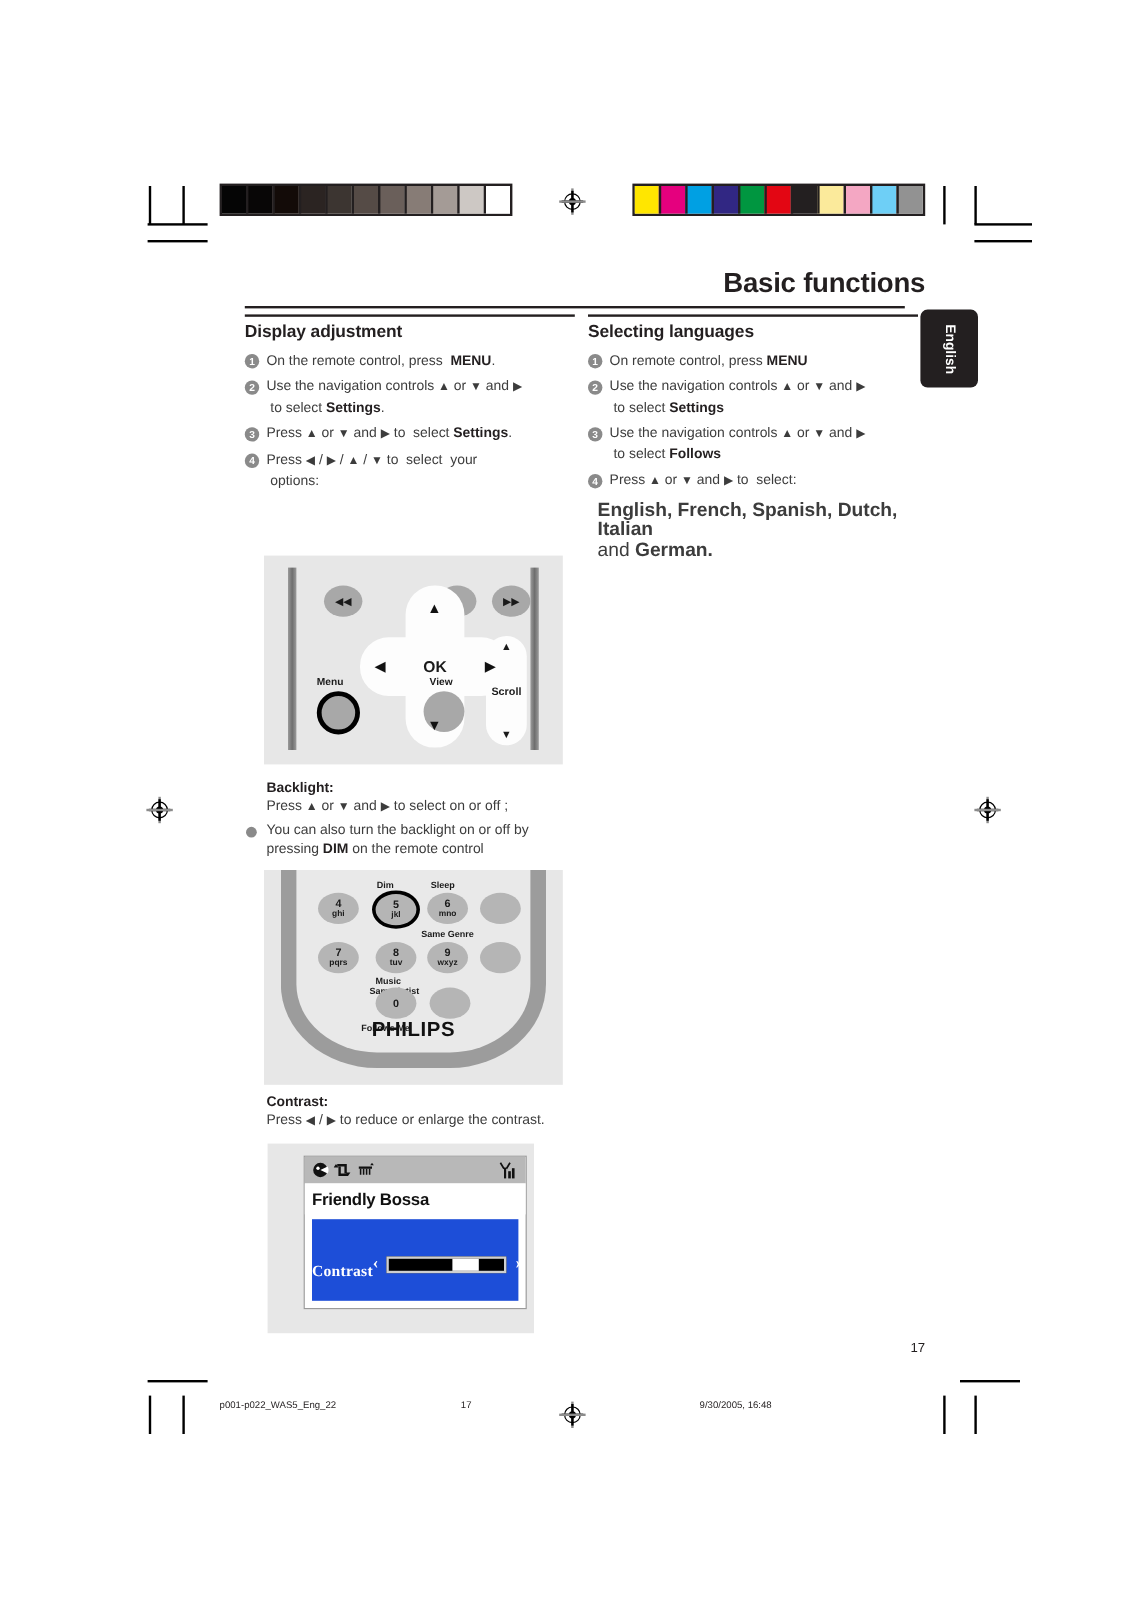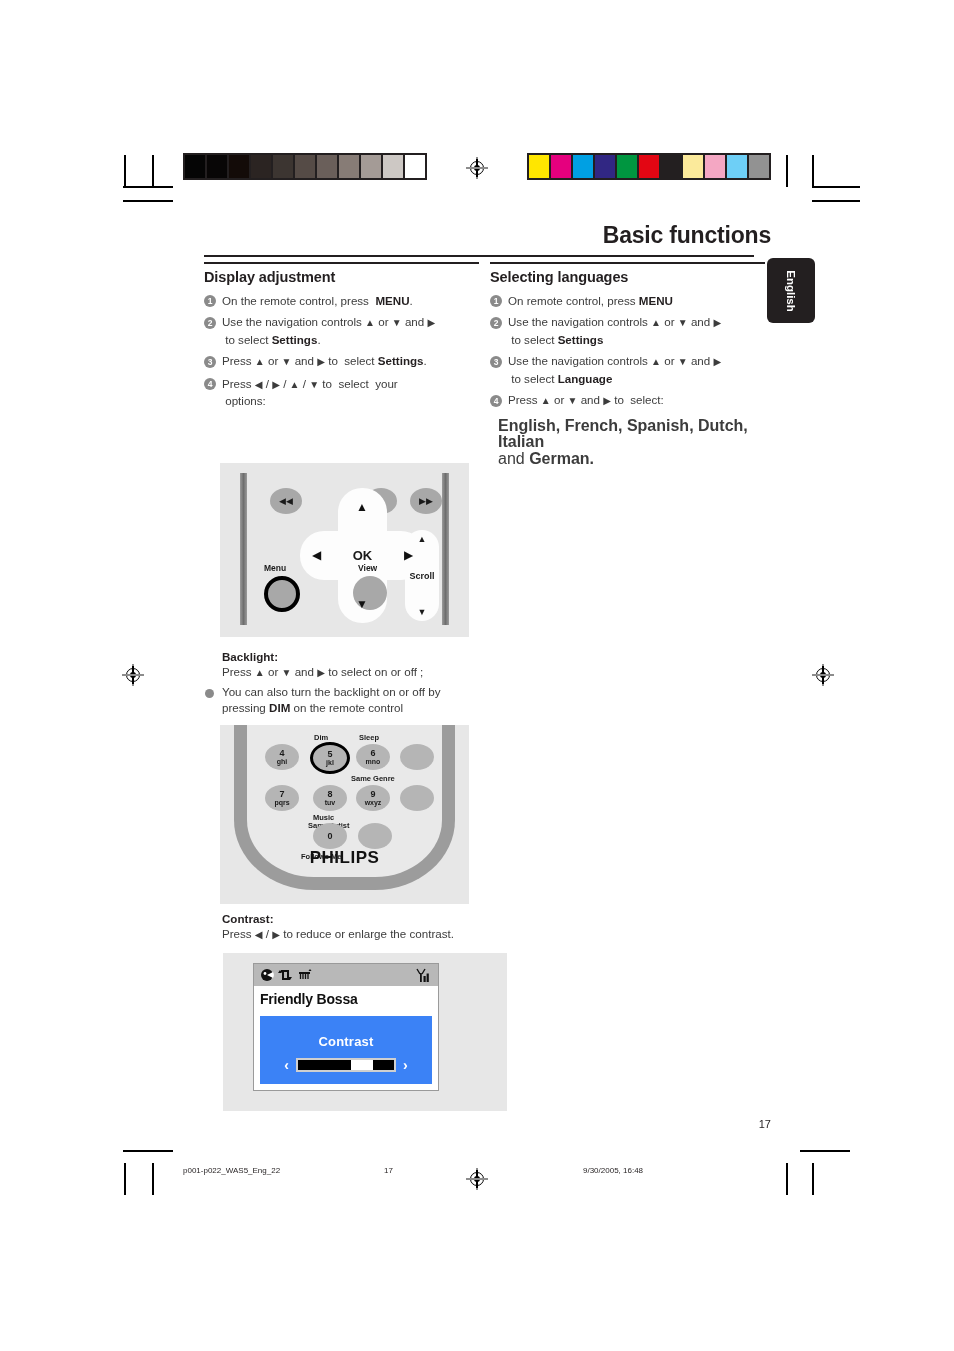--- a/index.html
+++ b/index.html
@@ -243,40 +243,40 @@
   .key .a { font-size: 7px; font-weight: bold; }
   .key.ringed { border: 3.5px solid #000; box-sizing: content-box; width: 34px; height: 26px; }
   .kb-lbl { position: absolute; font-size: 7.5px; font-weight: bold; color: #1a1a1a; white-space: nowrap; }
   .philips {
     position: absolute; left: 0; right: 0; top: 123px;
     text-align: center; font-size: 17px; font-weight: bold;
     letter-spacing: 0.5px; color: #111;
   }
 
   
-  .fig3 { left: 223px; top: 953px; width: 284px; height: 158px; }
+  .fig3 { left: 223px; top: 953px; width: 222px; height: 158px; }
   .lcd {
     position: absolute; left: 30px; top: 10px; width: 186px; height: 128px;
     background: #fff; border: 1px solid #9a9a9a; box-sizing: border-box;
   }
   .lcd-status {
     height: 22px; background: #b8b8b8;
     display: flex; align-items: center; padding: 0 6px;
     position: relative;
   }
   .lcd-title {
     height: 26px; background: #fff;
     font-size: 14px; font-weight: bold; color: #111;
     padding-left: 6px; display: flex; align-items: center;
     letter-spacing: -0.2px;
   }
   .lcd-main {
     position: absolute; left: 6px; right: 6px; top: 52px; bottom: 6px;
-    background: #3b82f6; color: #fff;
-    display: flex; flex-direction: column; align-items: center;
+    background: #1d4ed8; color: #fff;
+    display: flex; flex-direction: row; align-items: center; font-family: Liberation Serif, serif;
   }
   .lcd-main .ct-label {
     font-size: 13px; font-weight: bold; margin-top: 18px; letter-spacing: 0.2px;
   }
   .ct-row { display: flex; align-items: center; gap: 7px; margin-top: 8px; }
   .ct-row .chev { font-size: 14px; font-weight: bold; }
   .ct-track {
     width: 100px; height: 14px; border: 2px solid #cfcfcf; background: #000;
     box-sizing: border-box; position: relative;
   }
@@ -412,21 +412,21 @@
   <div class="sub-head">Contrast:</div>
   <div class="sub-line" id="contrastLine">Press <span class="arrow">◀</span> / <span class="arrow">▶</span> to reduce or enlarge the contrast.</div>
 </div>
 
 <div class="col col-right">
   <div class="sec-rule"></div>
   <h2 class="sec-head">Selecting languages</h2>
   <ol class="steps" id="rightSteps">
       <li><span class="num">1</span><span>On remote control, press <b>MENU</b></span></li>
       <li><span class="num">2</span><span>Use the navigation controls <span class="arrow">▲</span> or <span class="arrow">▼</span> and <span class="arrow">▶</span><br>&nbsp;to select <b>Settings</b></span></li>
-      <li><span class="num">3</span><span>Use the navigation controls <span class="arrow">▲</span> or <span class="arrow">▼</span> and <span class="arrow">▶</span><br>&nbsp;to select <b>Language</b></span></li>
+      <li><span class="num">3</span><span>Use the navigation controls <span class="arrow">▲</span> or <span class="arrow">▼</span> and <span class="arrow">▶</span><br>&nbsp;to select <b>Follows</b></span></li>
       <li><span class="num">4</span><span>Press <span class="arrow">▲</span> or <span class="arrow">▼</span> and <span class="arrow">▶</span> to&nbsp; select:</span></li>
     </ol>
   <div class="lang-list" id="langList">English, French, Spanish, Dutch, Italian<br><span class="reg">and</span> German.</div>
 </div>
 
 <div class="fig fig1">
   <div class="rail l"></div>
   <div class="rail r"></div>
 
   <div class="rnd-btn" style="left:50px; top:25px; width:32px; height:26px;">

